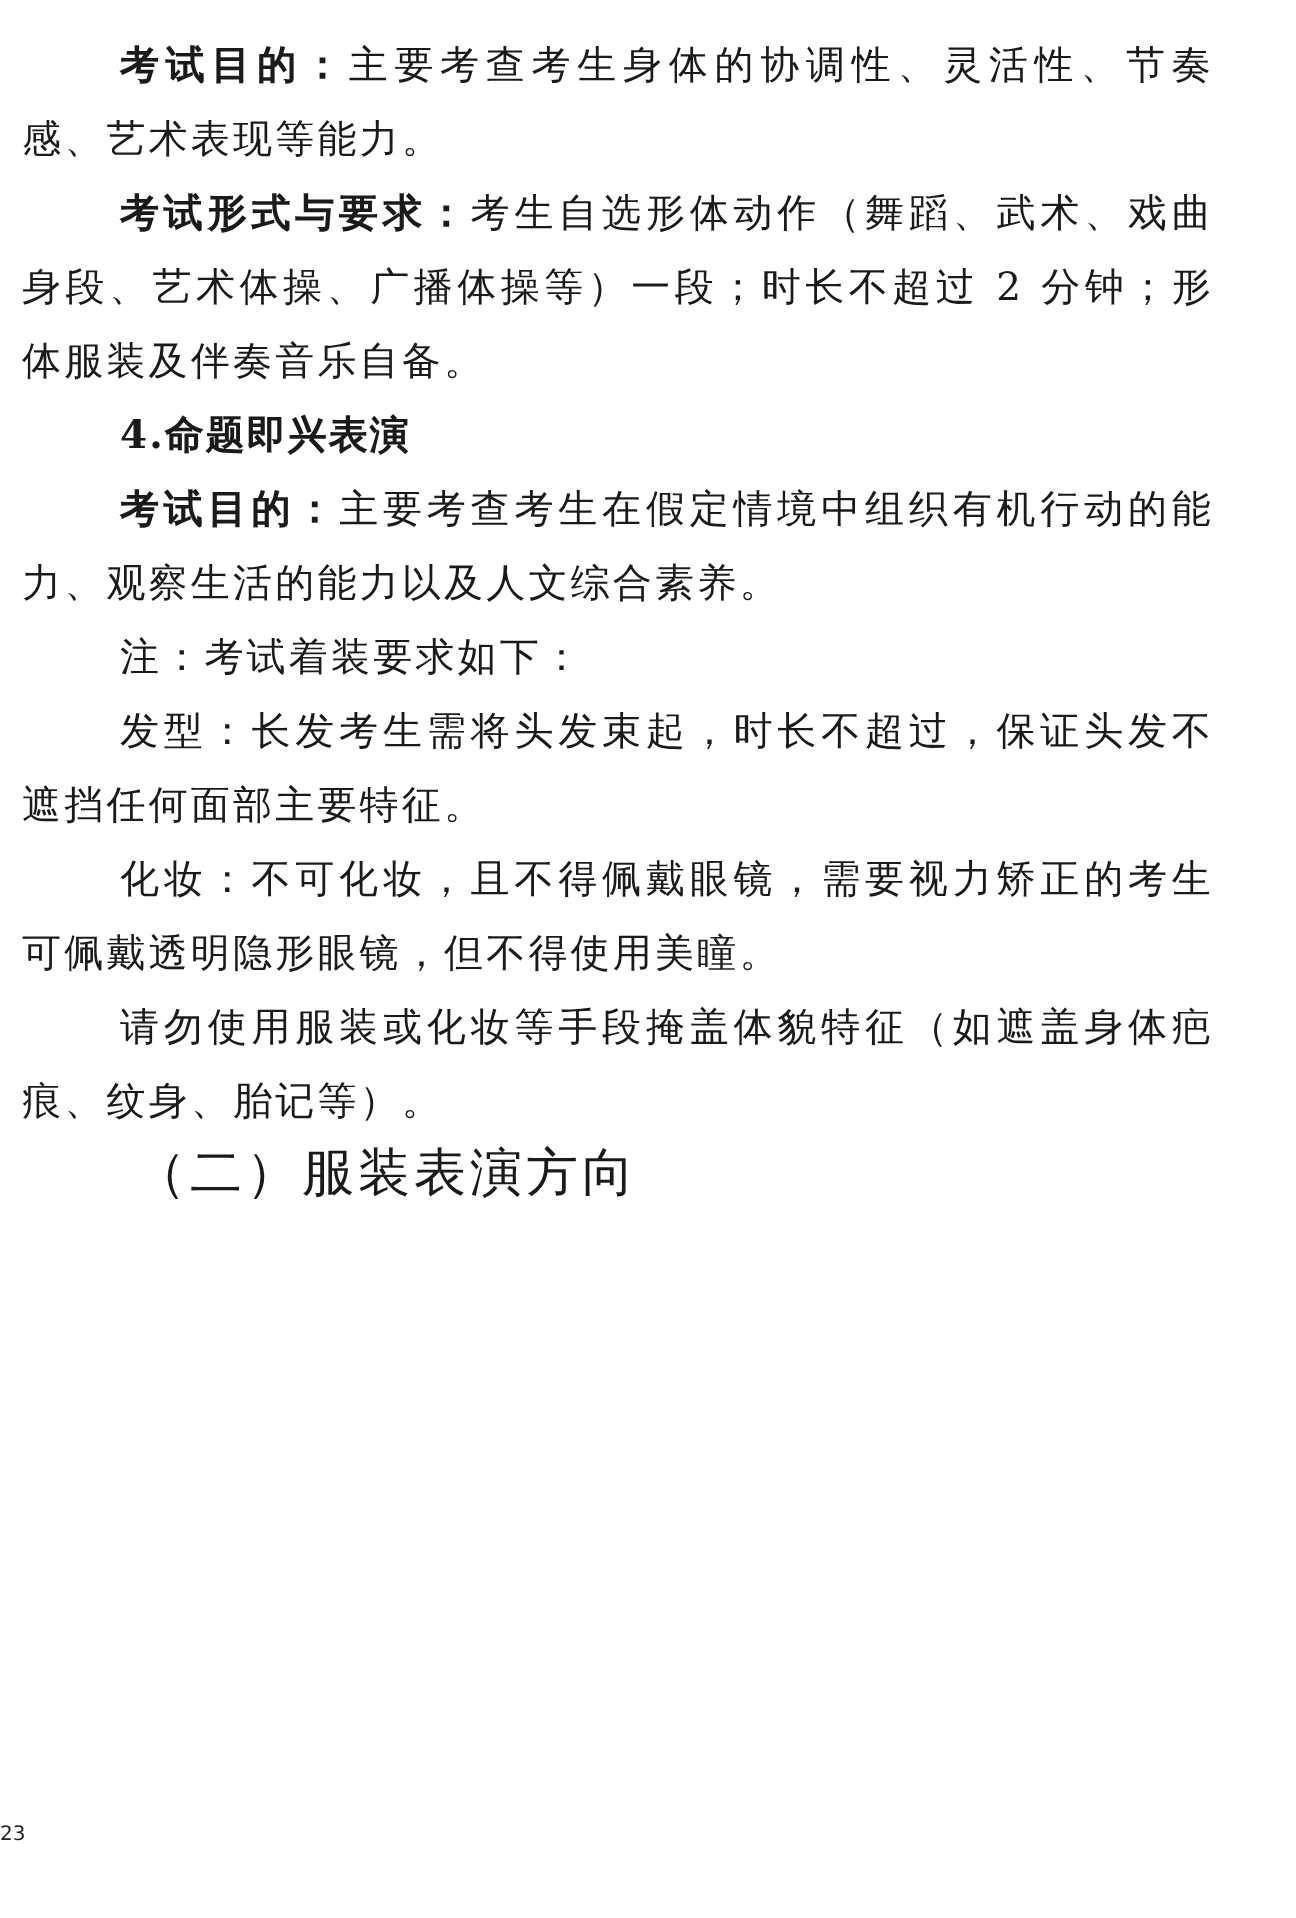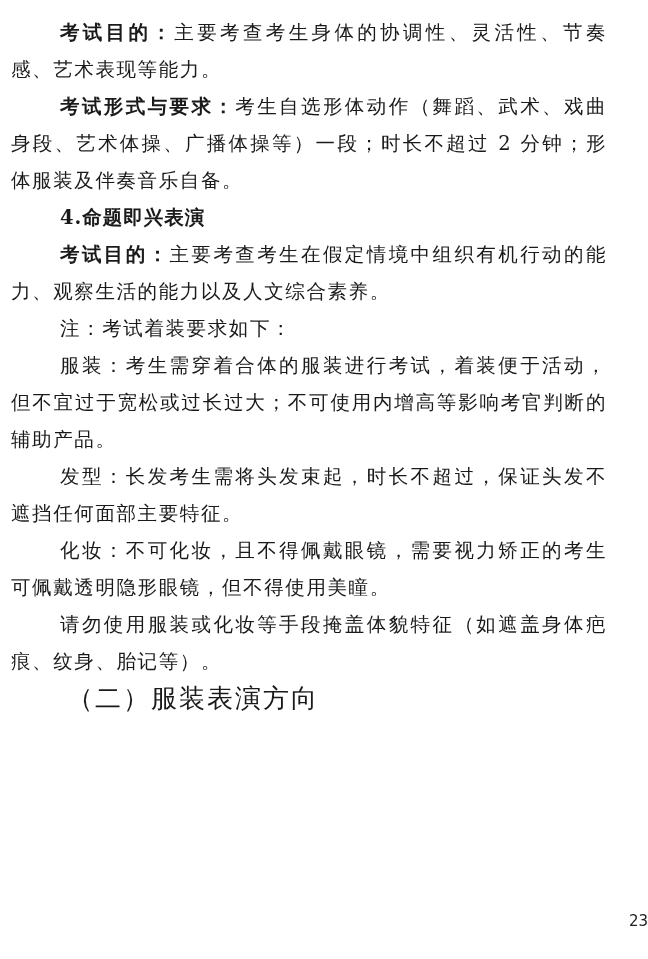--- a/index.html
+++ b/index.html
@@ -5,36 +5,35 @@
   html, body { margin: 0; padding: 0; background: #ffffff; }
   body { width: 648px; height: 959px; position: relative; overflow: hidden;
          font-family: "DejaVu Serif", "Liberation Serif", serif; color: #1a1a1a; }
   .page { position: absolute; left: 11px; top: 14px; width: 596px; }
   .p { font-size: 19.5px; line-height: 37px; text-align: justify; text-align-last: left;
        margin: 0; letter-spacing: 1.6px; }
   .indent { text-indent: 49px; }
   .b { font-weight: bold; }
   .heading { font-size: 19.5px; line-height: 37px; margin: 0; font-weight: bold; text-indent: 49px; letter-spacing: 1px; }
   .sub { font-size: 26px; line-height: 37px; margin: 0; text-indent: 56px; letter-spacing: 2px; }
-  .page-num { position: absolute; top: 912px; left: 0; width: 648px; text-align: right;
-              font-family: "DejaVu Sans", "Liberation Sans", sans-serif; font-size: 15px; color: #222; }
+  .page-num { position: absolute; top: 912px; left: 0; width: 648px; text-align: left;
+              font-family: "DejaVu Sans", "Liberation Sans", sans-serif; font-size: 10px; color: #222; }
 </style>
 </head>
 <body>
 
 <div class="page">
   <p class="p indent"><span class="b">考试目的：</span><span>主要考查考生身体的协调性、灵活性、节奏感、艺术表现等能力。</span></p>
   <p class="p indent"><span class="b">考试形式与要求：</span><span>考生自选形体动作（舞蹈、武术、戏曲身段、艺术体操、广播体操等）一段；时长不超过 2 分钟；形体服装及伴奏音乐自备。</span></p>
 
   <p class="heading">4.命题即兴表演</p>
 
   <p class="p indent"><span class="b">考试目的：</span><span>主要考查考生在假定情境中组织有机行动的能力、观察生活的能力以及人文综合素养。</span></p>
 
   <p class="p indent">注：考试着装要求如下：</p>
-  <p class="p indent">服装：考生需穿着合体的服装进行考试，着装便于活动，但不宜过于宽松或过长过大；不可使用内增高等影响考官判断的辅助产品。</p>
   <p class="p indent">发型：长发考生需将头发束起，时长不超过，保证头发不遮挡任何面部主要特征。</p>
   <p class="p indent">化妆：不可化妆，且不得佩戴眼镜，需要视力矫正的考生可佩戴透明隐形眼镜，但不得使用美瞳。</p>
   <p class="p indent">请勿使用服装或化妆等手段掩盖体貌特征（如遮盖身体疤痕、纹身、胎记等）。</p>
 
   <p class="sub">（二）服装表演方向</p>
 </div>
 
 <div class="page-num">23</div>
 
 </body></html>

